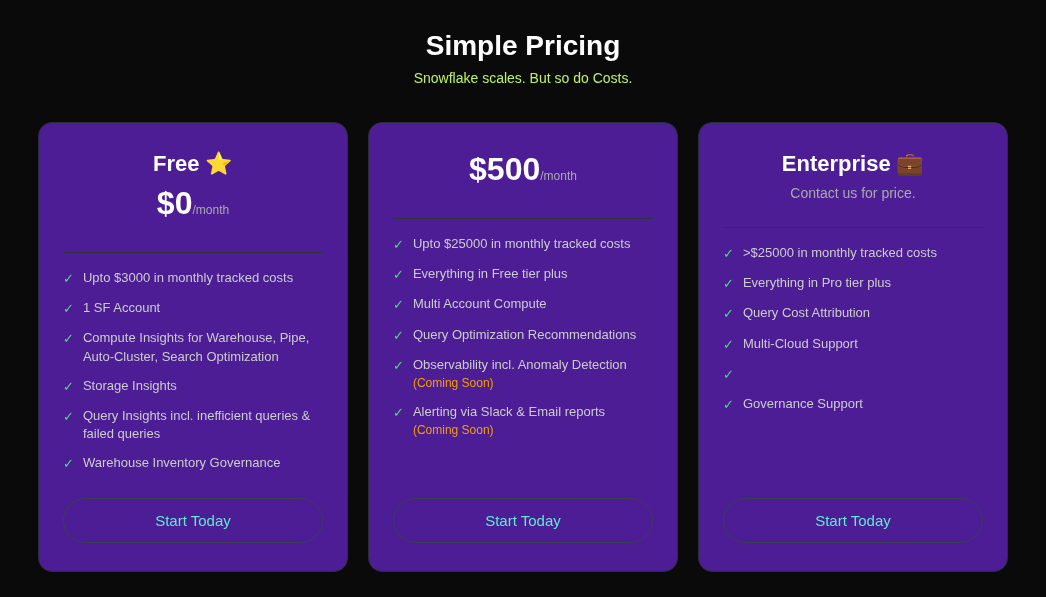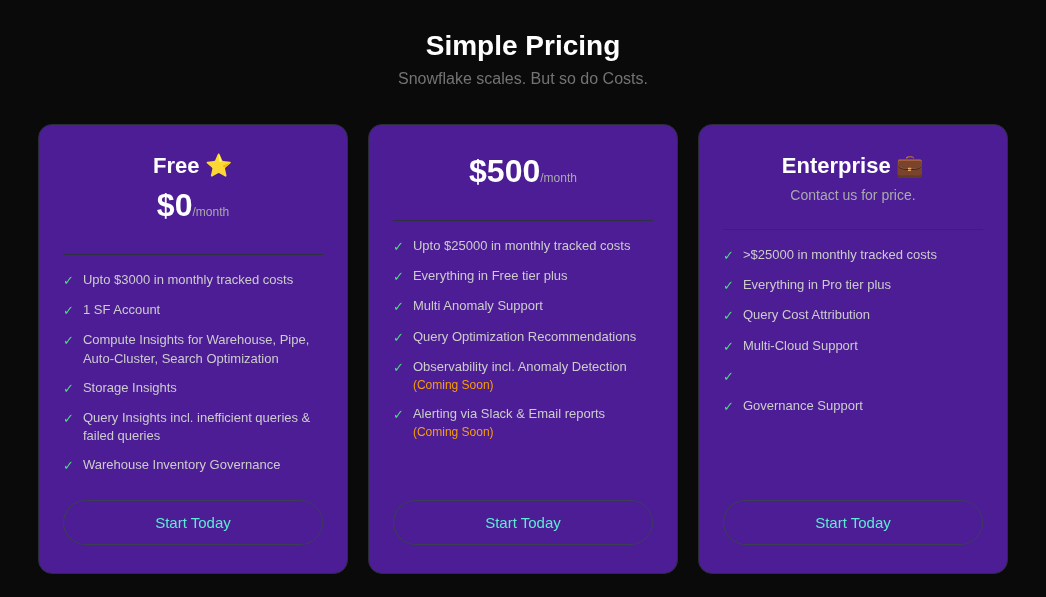--- a/index.html
+++ b/index.html
@@ -18,22 +18,22 @@
       text-align: center;
       margin-bottom: 36px;
     }
     .header h1 {
       font-size: 28px;
       font-weight: 700;
       color: #ffffff;
       margin-bottom: 8px;
     }
     .header p {
-      font-size: 16px;
-      color: #737373;
+      font-size: 14px;
+      color: #bef264;
     }
     .pricing-cards {
       display: flex;
       gap: 20px;
       justify-content: center;
       align-items: stretch;
       width: 100%;
       max-width: 1000px;
     }
     .card {
@@ -173,21 +173,21 @@
         <li class="feature-item">
           <span class="check-icon">✓</span>
           <span>Upto $25000 in monthly tracked costs</span>
         </li>
         <li class="feature-item">
           <span class="check-icon">✓</span>
           <span>Everything in Free tier plus</span>
         </li>
         <li class="feature-item">
           <span class="check-icon">✓</span>
-          <span>Multi Anomaly Support</span>
+          <span>Multi Account Compute</span>
         </li>
         <li class="feature-item">
           <span class="check-icon">✓</span>
           <span>Query Optimization Recommendations</span>
         </li>
         <li class="feature-item">
           <span class="check-icon">✓</span>
           <span>Observability incl. Anomaly Detection<span class="coming-soon"> (Coming Soon)</span></span>
         </li>
         <li class="feature-item">

